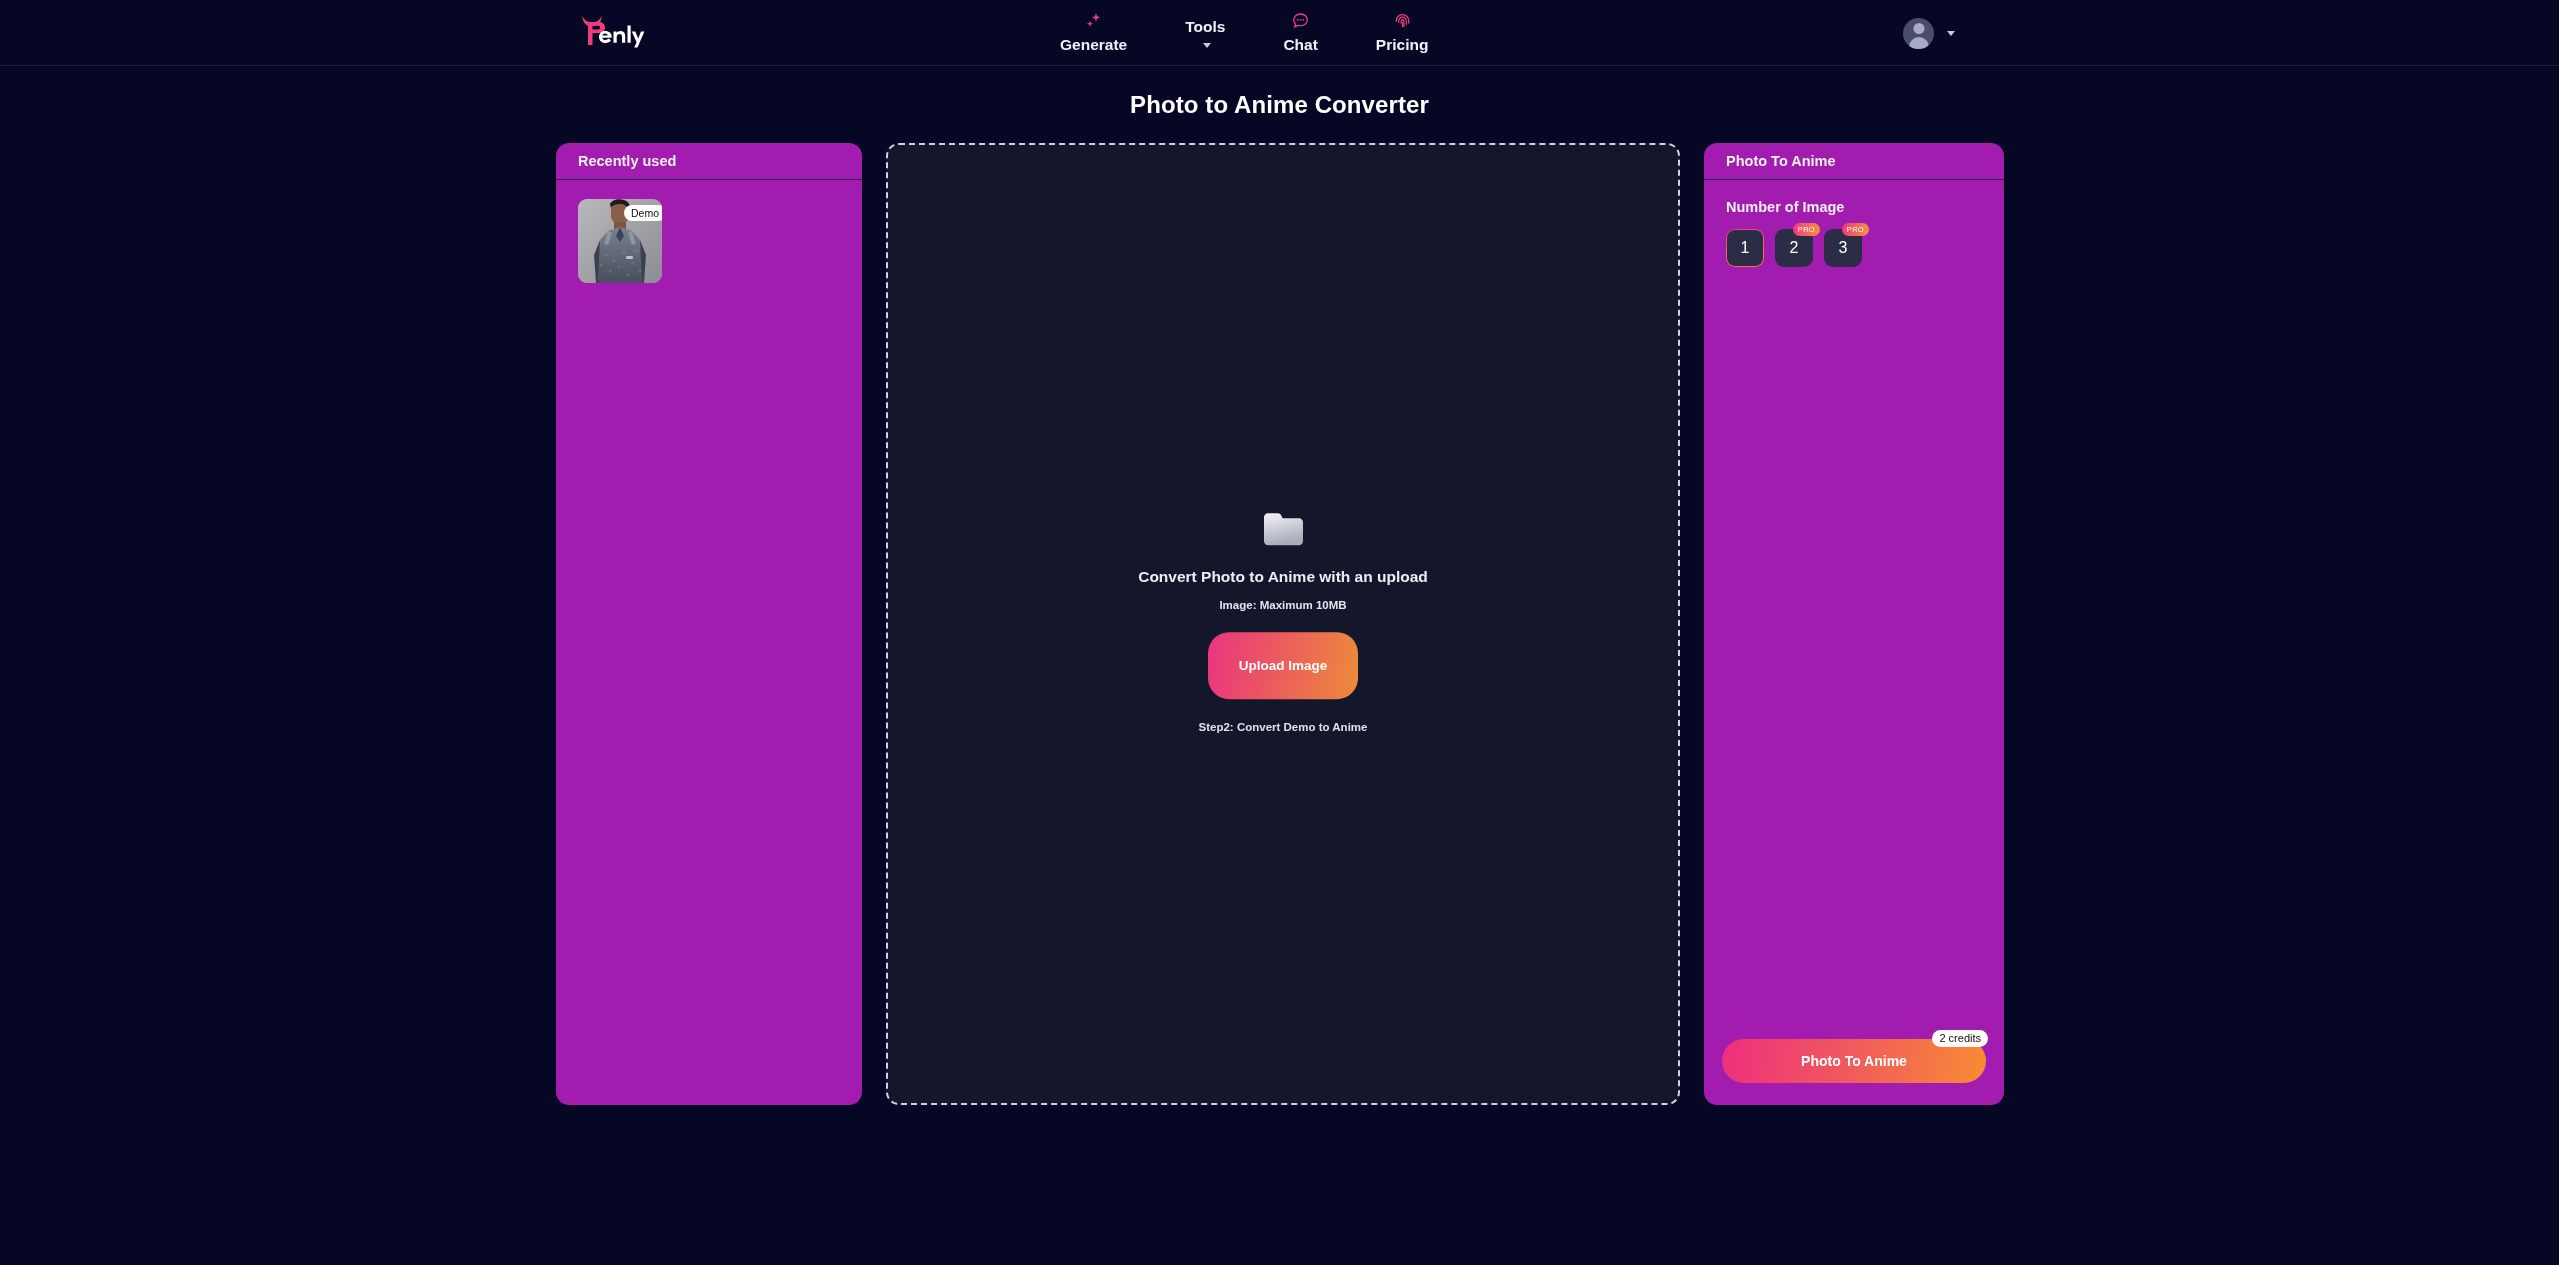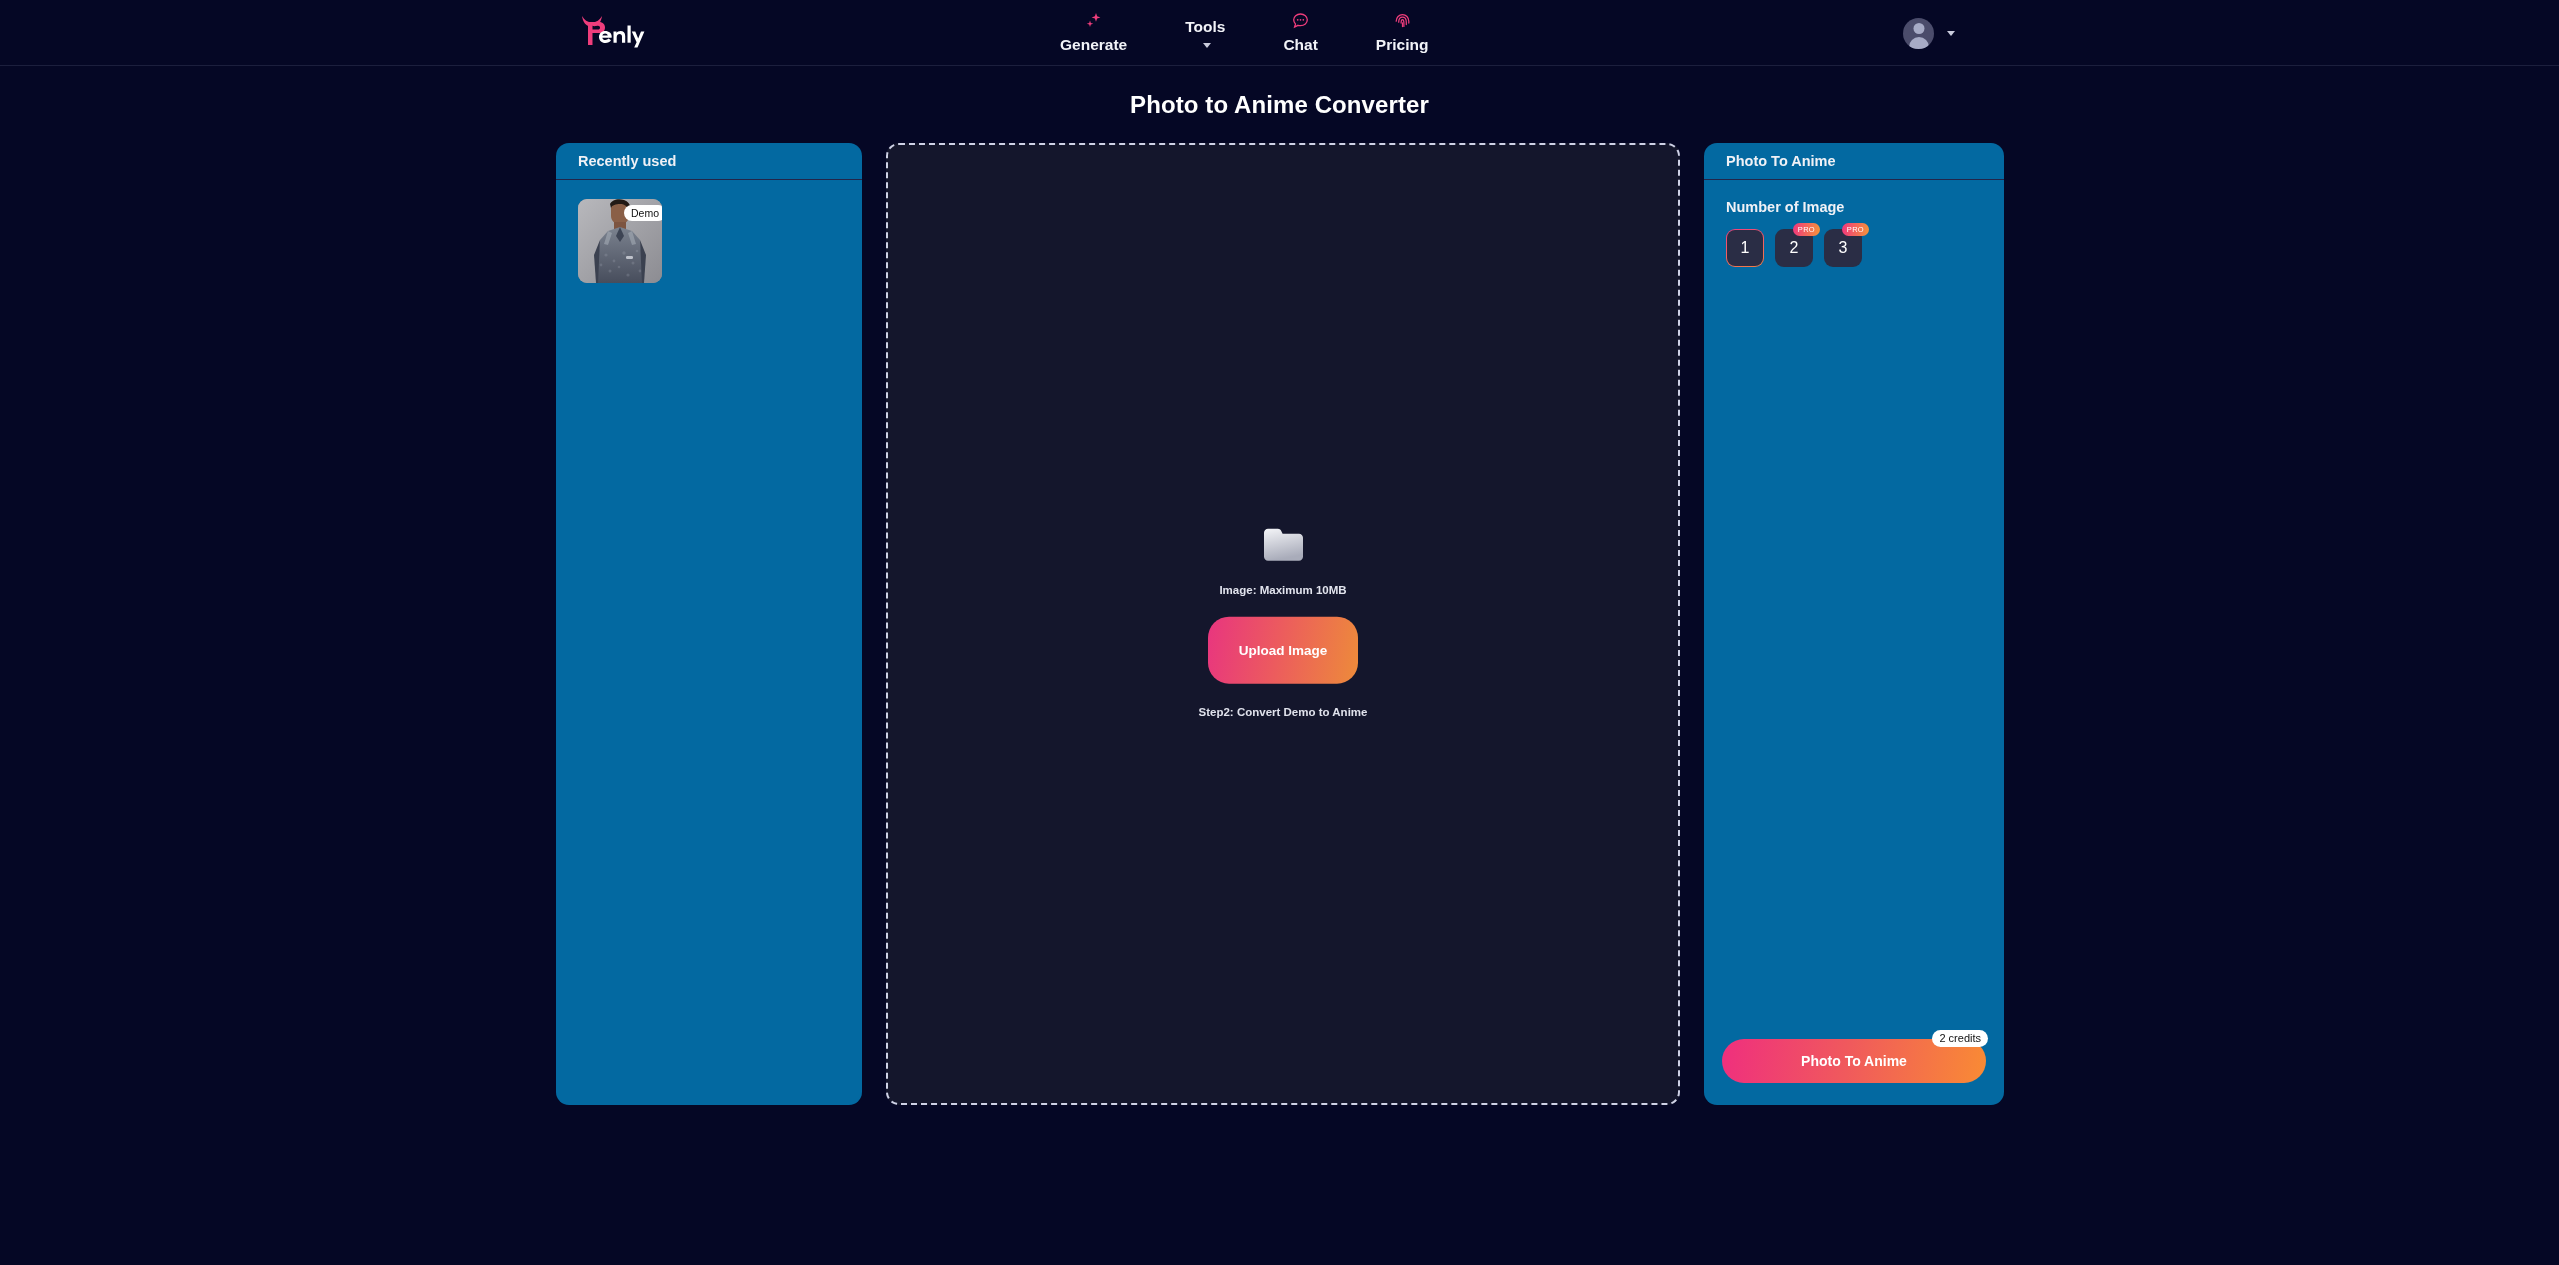--- a/index.html
+++ b/index.html
@@ -108,21 +108,21 @@
   .main {
     position: absolute;
     left: 556px;
     top: 143px;
     width: 1448px;
     height: 962px;
     display: flex;
     gap: 24px;
   }
   .panel {
-    background: #0369a1;
+    background: #a21caf;
     border-radius: 13px;
   }
 
   
   .left-panel {
     width: 306px;
     flex: 0 0 306px;
   }
   .panel-head {
     height: 37px;
@@ -413,20 +413,21 @@
       <svg class="folder-icon" width="45" height="36" viewBox="0 0 45 36">
         <defs>
           <linearGradient id="fold" x1="0" y1="0" x2="0.25" y2="1">
             <stop offset="0" stop-color="#f4f5f8"></stop>
             <stop offset="1" stop-color="#a9acba"></stop>
           </linearGradient>
         </defs>
         <path d="M3 6 C3 3.8, 4.8 2, 7 2 L17 2 C18.3 2, 19.4 2.7, 20 3.8 L21.6 7 L38 7 C40.2 7, 42 8.8, 42 11 L42 30 C42 32.2, 40.2 34, 38 34 L7 34 C4.8 34, 3 32.2, 3 30 Z" fill="url(#fold)"></path>
       </svg>
 
+      <div class="drop-title">Convert Photo to Anime with an upload</div>
       <div class="drop-sub">Image: Maximum  10MB</div>
 
       <button class="upload-btn">Upload Image</button>
 
       <div class="steps">
         <div>Step2: Convert Demo to Anime</div>
       </div>
 
     </div>
   </div>

